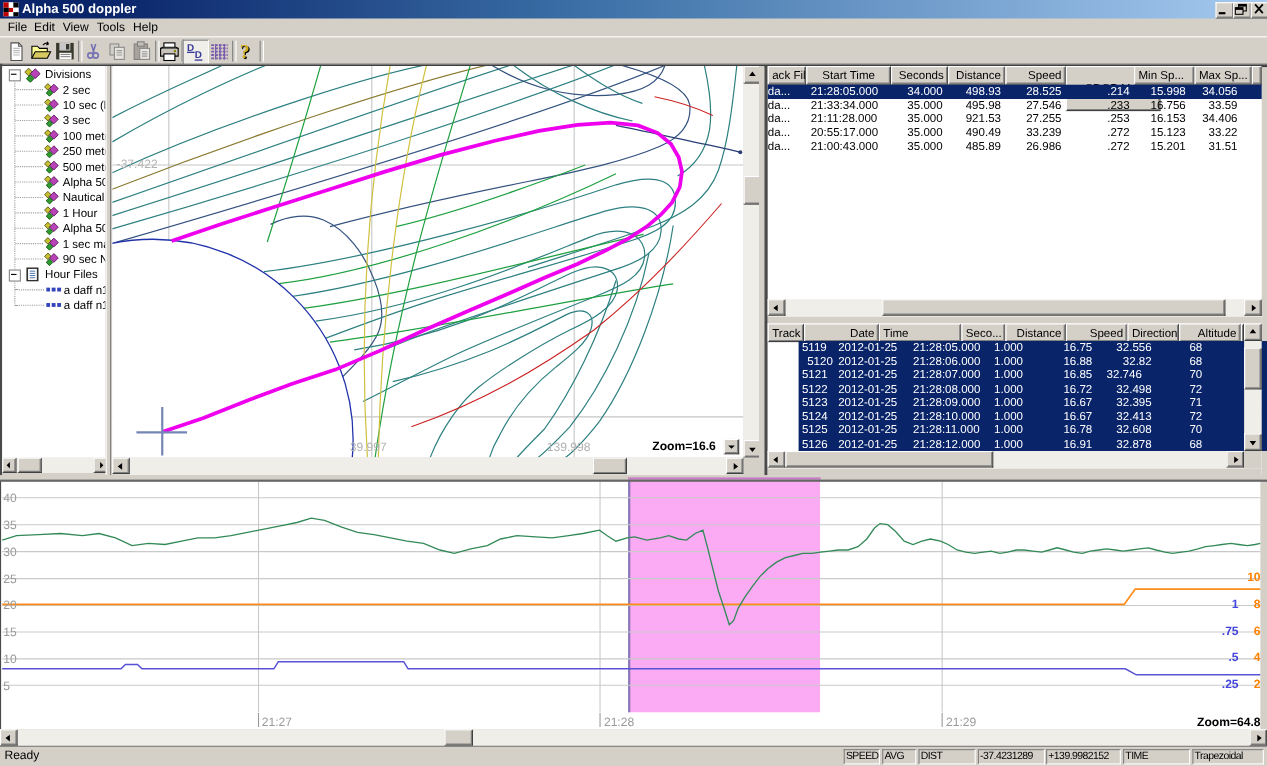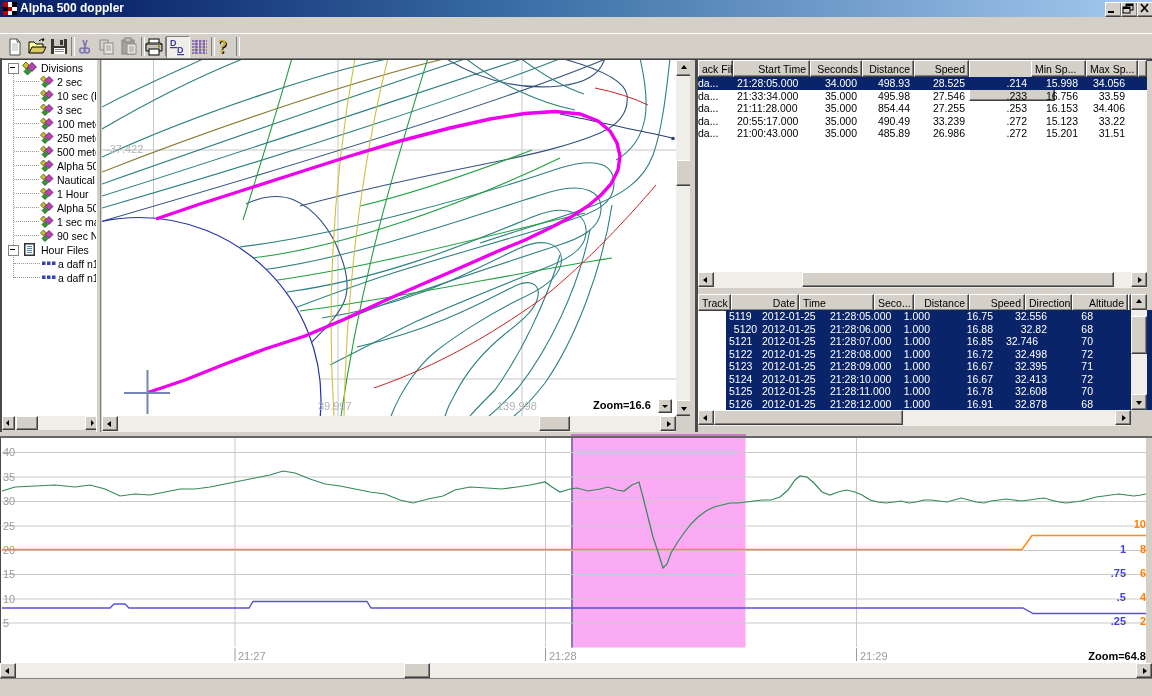--- a/index.html
+++ b/index.html
@@ -70,20 +70,27 @@
           <rect x="4" y="1" width="7" height="6" fill="none" stroke="#000" stroke-width="1"></rect>
           <rect x="4" y="1" width="7" height="2" fill="#000"></rect>
           <rect x="1" y="4" width="7" height="6" fill="#d4d0c8" stroke="#000"></rect>
           <rect x="1" y="4" width="7" height="2" fill="#000"></rect>
         </svg></div>
  <div class="tbtn" style="left:1137px"><svg width="13" height="11">
           <path d="M3 1 L10 9 M10 1 L3 9" stroke="#000" stroke-width="1.6"></path>
         </svg></div>
 </div>
 
+<div class="abs" id="menu">
+ <span style="left:7px">File</span>
+      <span style="left:31px">Edit</span>
+      <span style="left:57px">View</span>
+      <span style="left:88px">Tools</span>
+      <span style="left:121px">Help</span>
+</div>
 
 <div class="abs" id="toolbar">
 
  <div class="tbtn2" style="left:4px"><svg width="22" height="22">
   <path d="M6 3 h7 l3 3 v13 h-10 z" fill="#fff" stroke="#505050"></path>
   <path d="M13 3 v3 h3" fill="none" stroke="#505050"></path>
   <path d="M8 8 h6 M8 10 h6 M8 12 h6 M8 14 h6" stroke="#b8b8b8"></path>
  </svg></div>
 
  <div class="tbtn2" style="left:26px"><svg width="22" height="22">
@@ -431,21 +438,21 @@
     </div>
 <div class="abs" style="left:676px;top:416px;width:16px;height:16px;background:#d4d0c8"></div>
 
 <div class="abs" style="left:690px;top:60px;width:5px;height:372px;background:#d4d0c8"></div>
 <div class="abs" style="left:695px;top:60px;width:3px;height:372px;background:#4a4a4a"></div>
 <div class="abs" id="rpanel" style="left:698px;top:60px;width:449px;height:372px;background:#fff;font-size:10.5px">
       <div class="hdrcell" style="left: 0px; top: 0px; width: 33px; padding: 0px;">
         <div style="padding:1px 3px;text-align:left">ack File</div>
       </div>
       <div class="hdrcell" style="left: 35px; top: 0px; width: 75px; padding: 0px;">
-        <div style="padding:1px 3px;text-align:right">Start Time</div>
+        <div style="padding:1px 3px;text-align:center">Start Time</div>
       </div>
       <div class="hdrcell" style="left: 112px; top: 0px; width: 50px; padding: 0px;">
         <div style="padding:1px 3px;text-align:right">Seconds</div>
       </div>
       <div class="hdrcell" style="left: 164px; top: 0px; width: 50px; padding: 0px;">
         <div style="padding:1px 3px;text-align:right">Distance</div>
       </div>
       <div class="hdrcell" style="left: 216px; top: 0px; width: 53px; padding: 0px;">
         <div style="padding:1px 3px;text-align:right">Speed</div>
       </div>
@@ -478,21 +485,21 @@
         <div class="cell" style="left: 164px; top: 0px; width: 52px; line-height: 12.5px; text-align: right; padding-right: 4px; box-sizing: border-box;">495.98</div>
         <div class="cell" style="left: 216px; top: 0px; width: 55px; line-height: 12.5px; text-align: right; padding-right: 4px; box-sizing: border-box;">27.546</div>
         <div class="cell" style="left: 271px; top: 0px; width: 62px; line-height: 12.5px; text-align: right; padding-right: 4px; box-sizing: border-box;">.233</div>
         <div class="cell" style="left: 333px; top: 0px; width: 55px; line-height: 12.5px; text-align: right; padding-right: 8px; box-sizing: border-box;">16.756</div>
         <div class="cell" style="left: 388px; top: 0px; width: 52px; line-height: 12.5px; text-align: right; padding-right: 13px; box-sizing: border-box;">33.59</div>
       </div>
       <div class="abs" style="left: 0px; top: 42px; width: 449px; height: 12.5px;">
         <div class="cell" style="left: 0px; top: 0px; width: 35px; line-height: 12.5px; padding-left: 0px;">da...</div>
         <div class="cell" style="left: 35px; top: 0px; width: 77px; line-height: 12.5px; padding-left: 4px;">21:11:28.000</div>
         <div class="cell" style="left: 112px; top: 0px; width: 52px; line-height: 12.5px; text-align: right; padding-right: 5px; box-sizing: border-box;">35.000</div>
-        <div class="cell" style="left: 164px; top: 0px; width: 52px; line-height: 12.5px; text-align: right; padding-right: 4px; box-sizing: border-box;">854.44</div>
+        <div class="cell" style="left: 164px; top: 0px; width: 52px; line-height: 12.5px; text-align: right; padding-right: 4px; box-sizing: border-box;">921.53</div>
         <div class="cell" style="left: 216px; top: 0px; width: 55px; line-height: 12.5px; text-align: right; padding-right: 4px; box-sizing: border-box;">27.255</div>
         <div class="cell" style="left: 271px; top: 0px; width: 62px; line-height: 12.5px; text-align: right; padding-right: 4px; box-sizing: border-box;">.253</div>
         <div class="cell" style="left: 333px; top: 0px; width: 55px; line-height: 12.5px; text-align: right; padding-right: 8px; box-sizing: border-box;">16.153</div>
         <div class="cell" style="left: 388px; top: 0px; width: 52px; line-height: 12.5px; text-align: right; padding-right: 13px; box-sizing: border-box;">34.406</div>
       </div>
       <div class="abs" style="left: 0px; top: 54.5px; width: 449px; height: 12.5px;">
         <div class="cell" style="left: 0px; top: 0px; width: 35px; line-height: 12.5px; padding-left: 0px;">da...</div>
         <div class="cell" style="left: 35px; top: 0px; width: 77px; line-height: 12.5px; padding-left: 4px;">20:55:17.000</div>
         <div class="cell" style="left: 112px; top: 0px; width: 52px; line-height: 12.5px; text-align: right; padding-right: 5px; box-sizing: border-box;">35.000</div>
         <div class="cell" style="left: 164px; top: 0px; width: 52px; line-height: 12.5px; text-align: right; padding-right: 4px; box-sizing: border-box;">490.49</div>
@@ -726,13 +733,23 @@
       <div class="sbtn" style="left: 0px; top: 0px; width: 14px; height: 13px;">
         <div class="arr arrL"></div>
       </div>
       <div class="sbtn" style="left: 1136px; top: 0px; width: 14px; height: 13px;">
         <div class="arr arrR"></div>
       </div>
       <div class="sthumb" style="left: 404px; top: 0px; width: 24px; height: 13px;"></div>
     </div>
 <div class="abs" style="left:0;top:678px;width:1152px;height:2px;background:#d4d0c8;border-top:1px solid #808080"></div>
 
+<div class="abs" id="status">
+ <span style="position:absolute;left:4px;top:1px">Ready</span>
+ <div class="scell" style="left:767px;width:29px">SPEED</div>
+ <div class="scell" style="left:802px;width:27px">AVG</div>
+ <div class="scell" style="left:835px;width:48px">DIST</div>
+ <div class="scell" style="left:889px;width:57px">-37.4231289</div>
+ <div class="scell" style="left:951px;width:64px">+139.9982152</div>
+ <div class="scell" style="left:1021px;width:57px">TIME</div>
+ <div class="scell" style="left:1084px;width:61px">Trapezoidal</div>
 </div>
+</div>
 
 </body></html>

